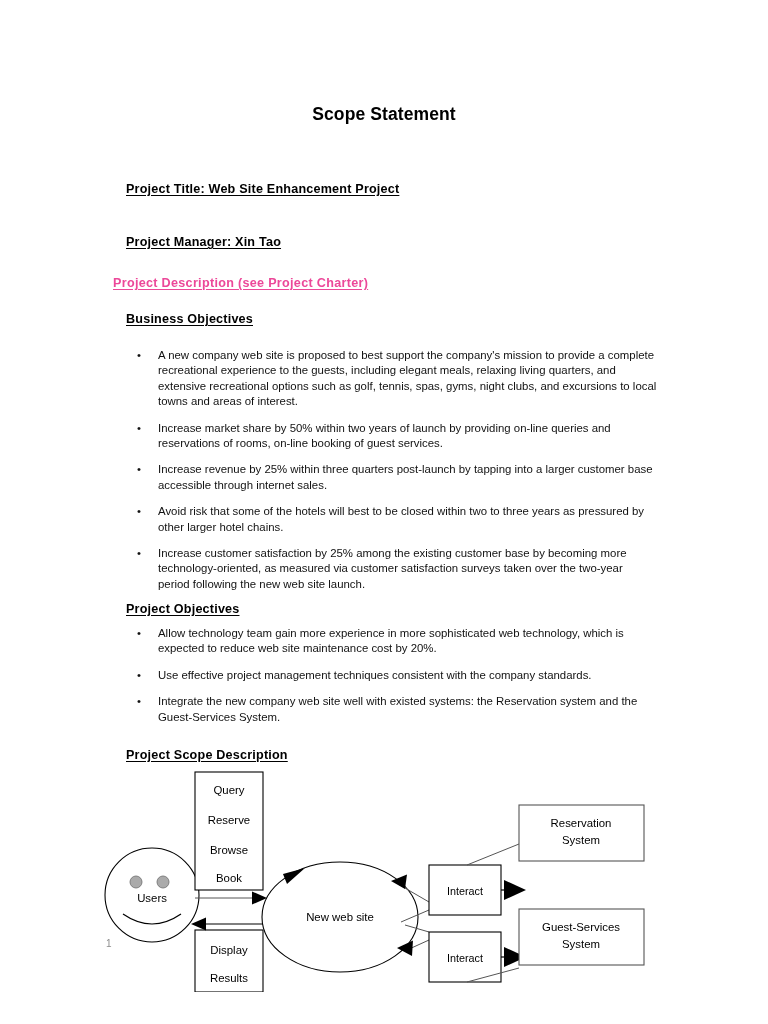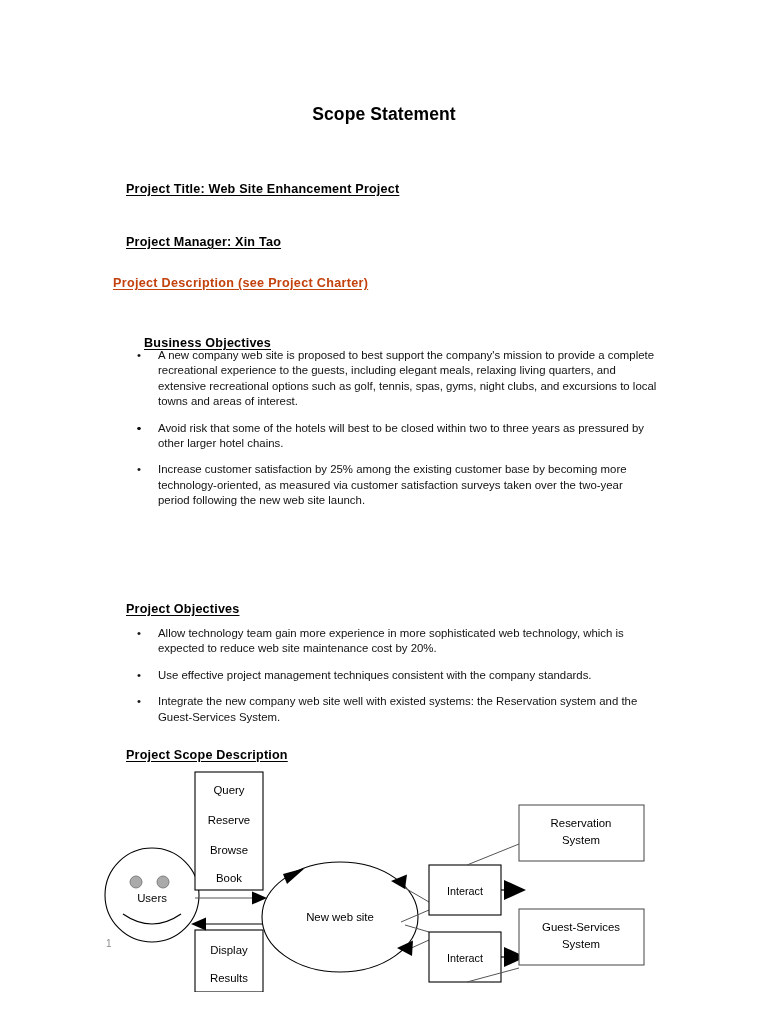--- a/index.html
+++ b/index.html
@@ -60,28 +60,28 @@
     padding-left: 13px;
   }
   .h-gray {
     position: absolute;
     left: 113px;
     font-size: 12.6px;
     font-weight: bold;
     text-decoration: underline;
     text-underline-offset: 2px;
     letter-spacing: 0.3px;
-    color: #c2410c;
+    color: #ec4899;
     white-space: nowrap;
   }
 
   #h-title     { top: 182px; }
   #h-manager   { top: 235px; }
   #h-desc      { top: 276px; }
-  #h-bizobj    { top: 336px; margin-left: 18px; }
+  #h-bizobj    { top: 312px; }
   #h-projobj   { top: 602px; }
   #h-scopedesc { top: 748px; }
 
   
   .bullets {
     position: absolute;
     left: 0;
     width: 768px;
   }
   #list-business  { top: 348px; }
@@ -178,23 +178,25 @@
 
   <div class="h-black" id="h-bizobj">Business Objectives</div>
 
   <div class="bullets" id="list-business">
     <div class="bullet-item">
       <span class="dot">•</span>
       <span>A new company web site is proposed to best support the company's mission to provide a complete recreational experience to the guests, including elegant meals, relaxing living quarters, and extensive recreational options such as golf, tennis, spas, gyms, night clubs, and excursions to local towns and areas of interest.</span>
     </div>
     <div class="bullet-item">
       <span class="dot">•</span>
-    </div>
-    <div class="bullet-item">
-      <span class="dot">•</span>
+      <span>Increase market share by 50% within two years of launch by providing on-line queries and reservations of rooms, on-line booking of guest services.</span>
+    </div>
+    <div class="bullet-item">
+      <span class="dot">•</span>
+      <span>Increase revenue by 25% within three quarters post-launch by tapping into a larger customer base accessible through internet sales.</span>
     </div>
     <div class="bullet-item">
       <span class="dot">•</span>
       <span>Avoid risk that some of the hotels will best to be closed within two to three years as pressured by other larger hotel chains.</span>
     </div>
     <div class="bullet-item">
       <span class="dot">•</span>
       <span>Increase customer satisfaction by 25% among the existing customer base by becoming more technology-oriented, as measured via customer satisfaction surveys taken over the two-year period following the new web site launch.</span>
     </div>
   </div>

